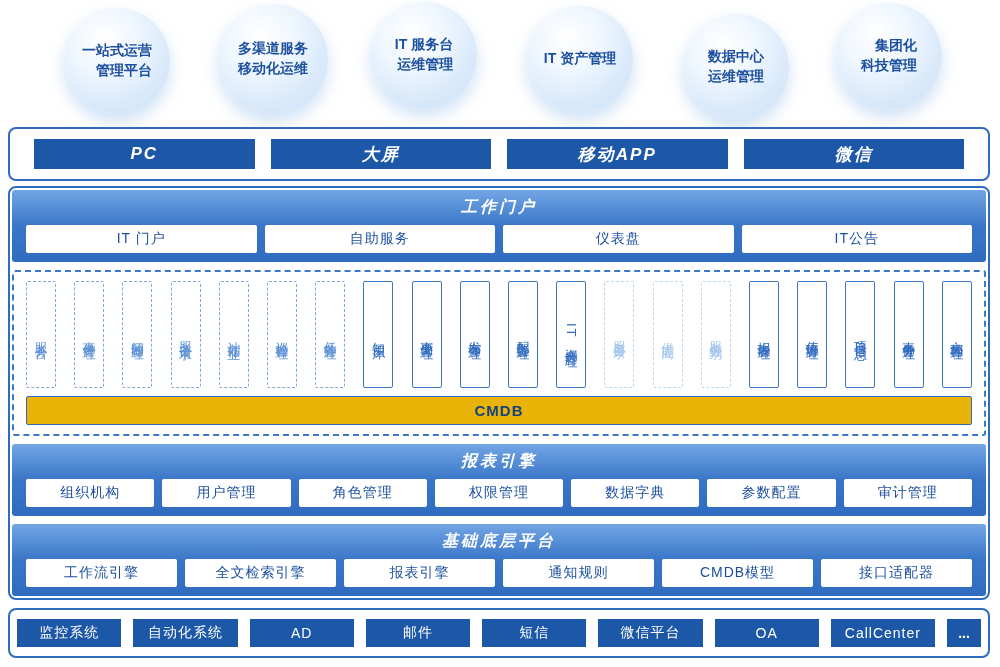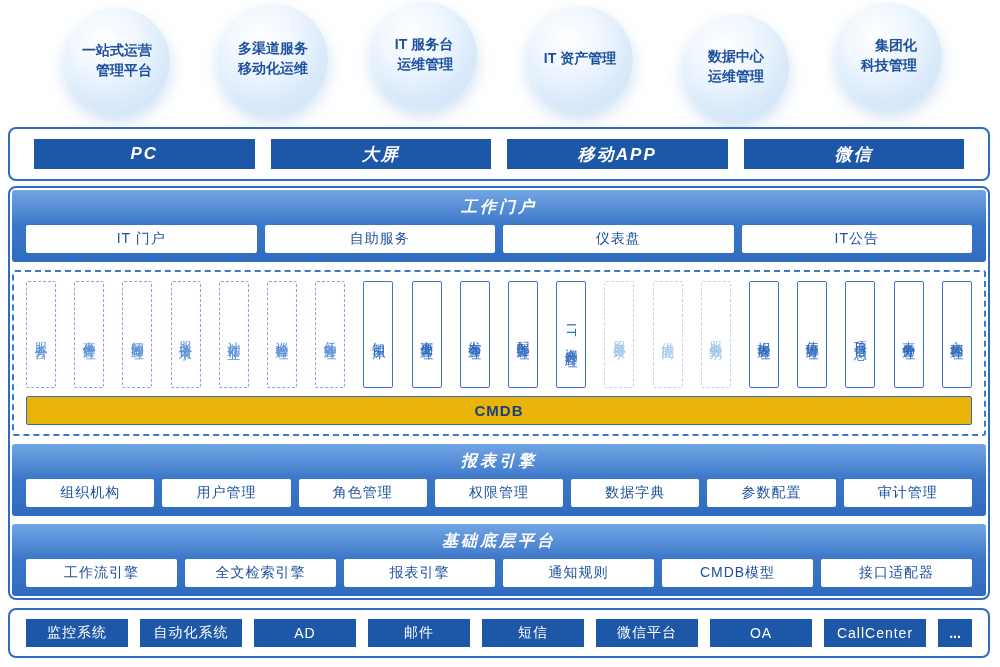--- a/index.html
+++ b/index.html
@@ -70,21 +70,21 @@
   .vd{border:1px dashed #7fa9de;color:#5e92d6;}   
   .vs{border:1px solid #3c77c8;color:#2e6abf;}    
   .vl{border:1px dashed #bdd6f2;color:#a5c6ec;}   
   .cmdb{
     flex:0 0 27px;border:1px solid #2f6cc1;background:#eab308;border-radius:2px;
     display:flex;align-items:center;justify-content:center;
     font-weight:bold;font-size:15px;letter-spacing:1px;color:#15427f;
   }
 
   
-  .integrations{left:8px;top:608px;width:982px;height:50px;display:flex;gap:12px;padding:9px 16px;}
+  .integrations{left:8px;top:608px;width:982px;height:50px;display:flex;gap:12px;padding:9px 7px;}
   .ibtn{
     flex:1;background:#1d57a8;color:#ffffff;font-size:14px;letter-spacing:1px;
     display:flex;align-items:center;justify-content:center;
   }
   .ibtn.small{flex:0 0 34px;font-weight:bold;letter-spacing:0;}
 </style>
 </head>
 <body>
 
 <div class="bubble b1">一站式运营

